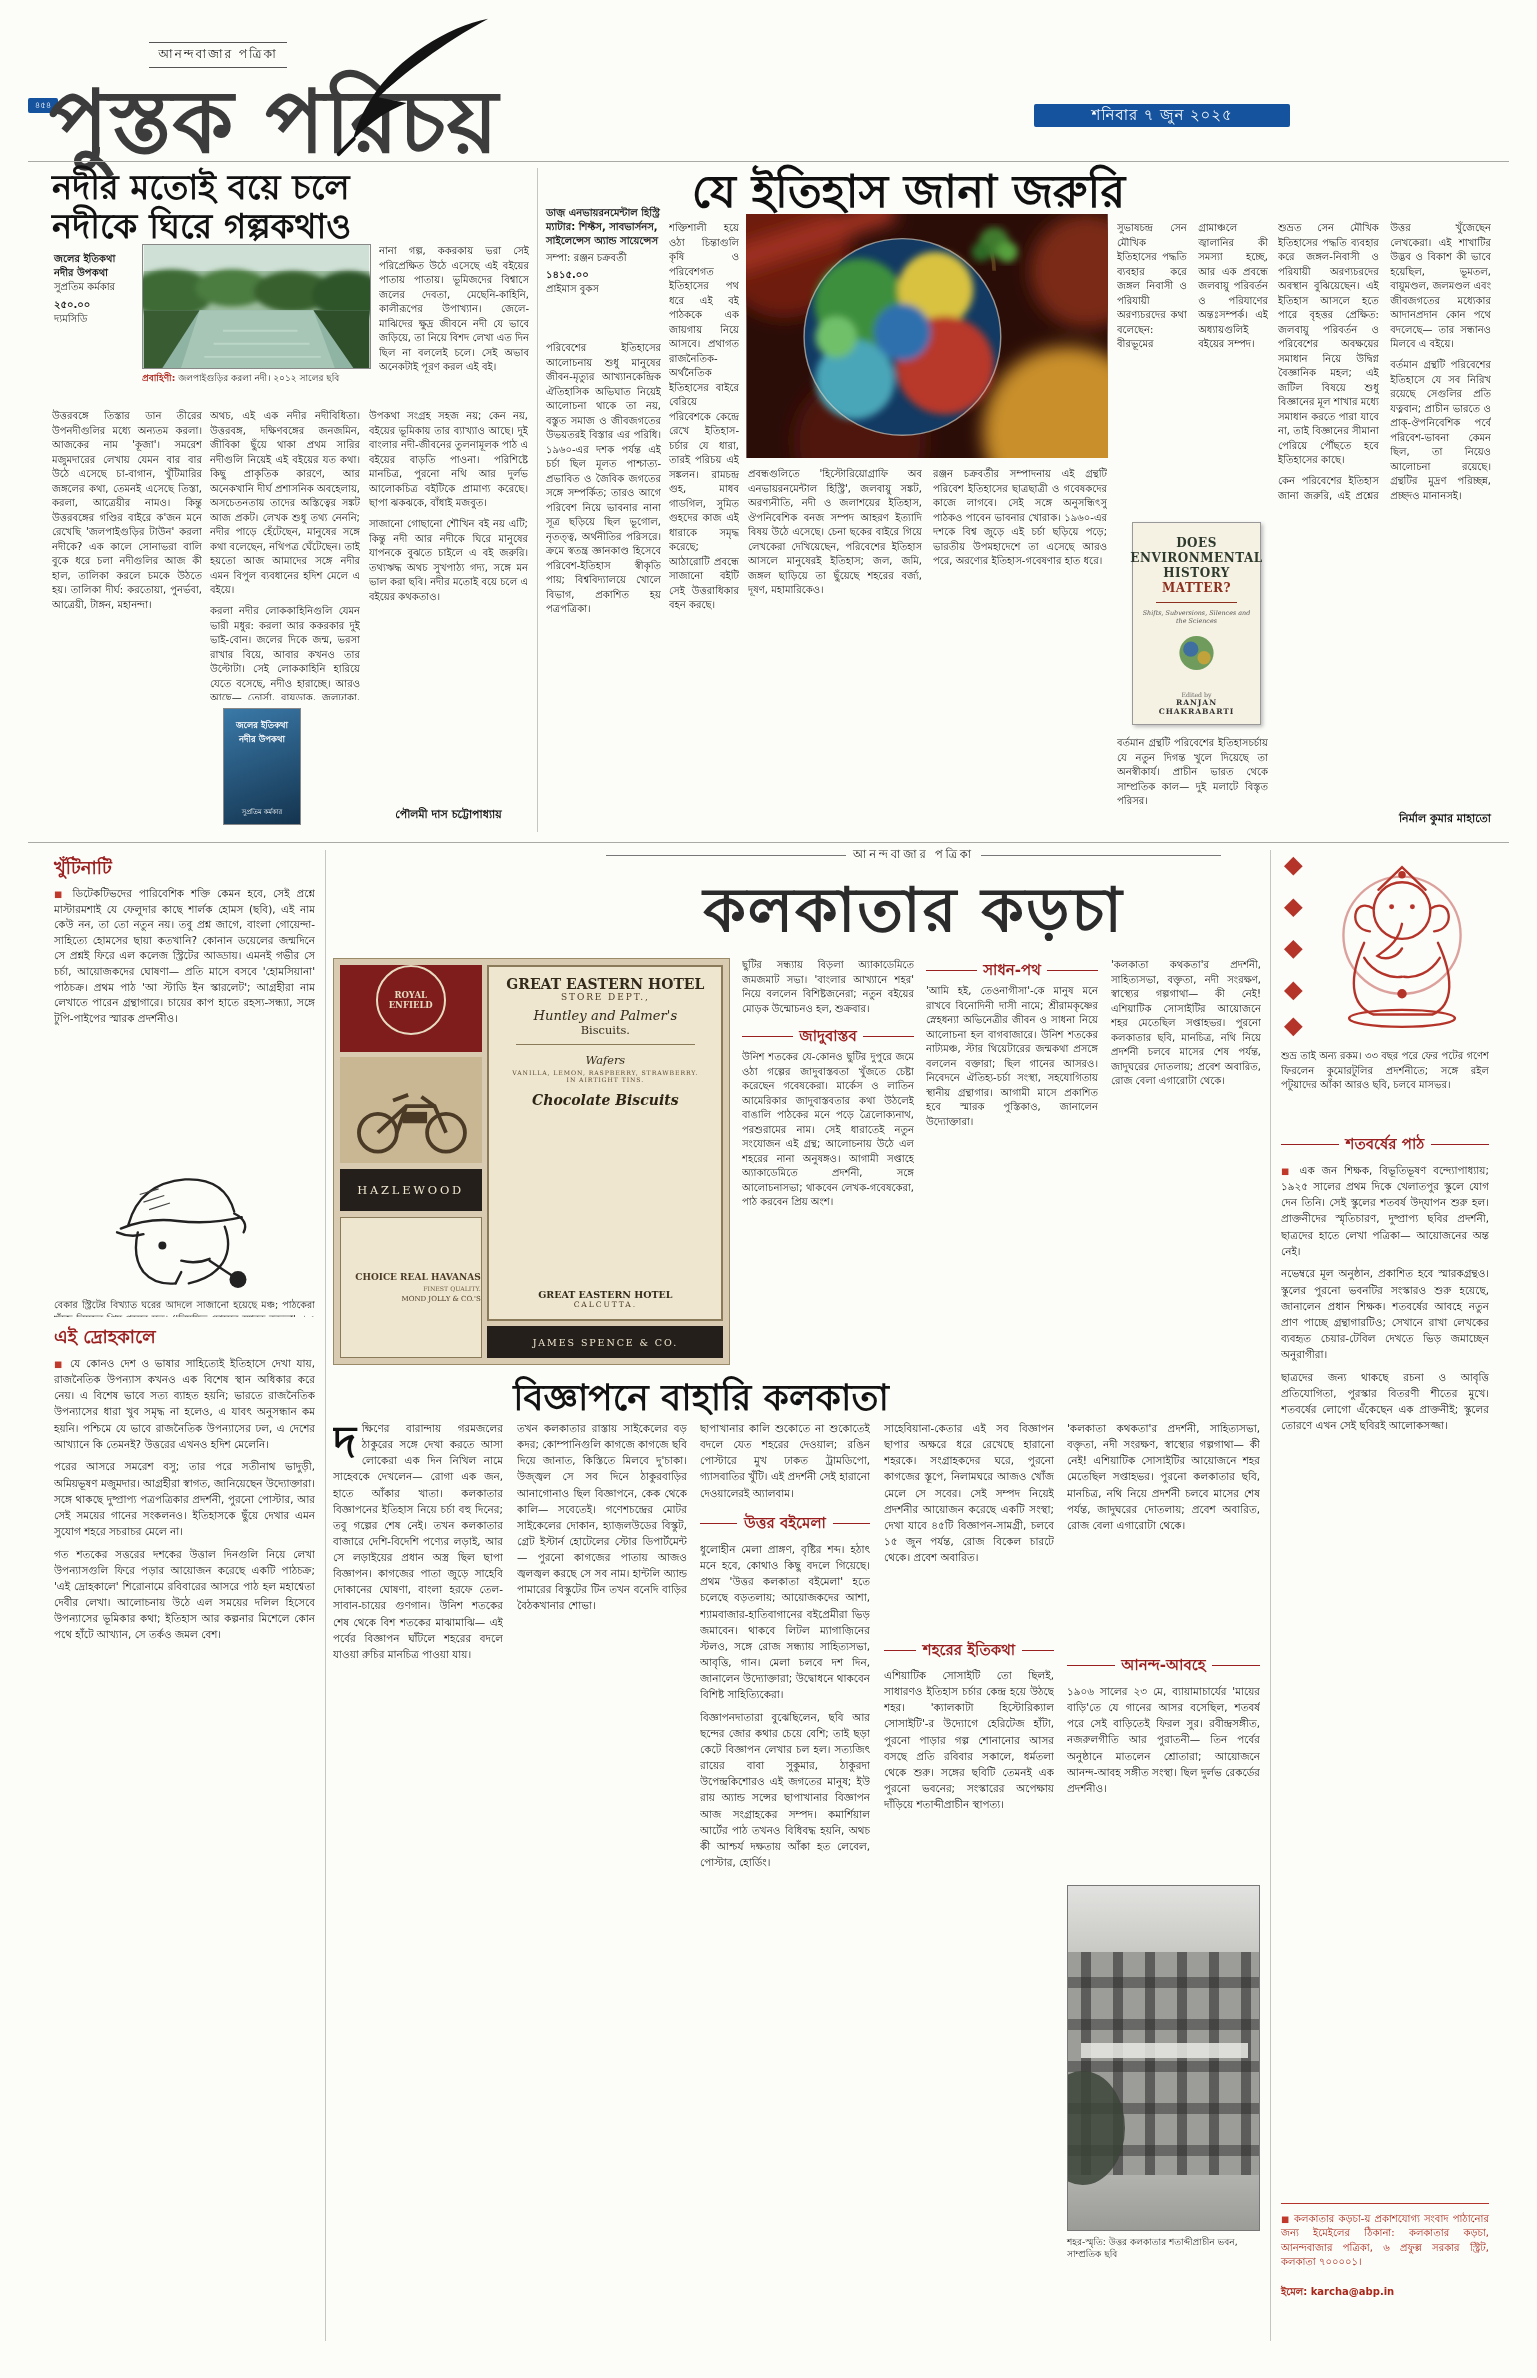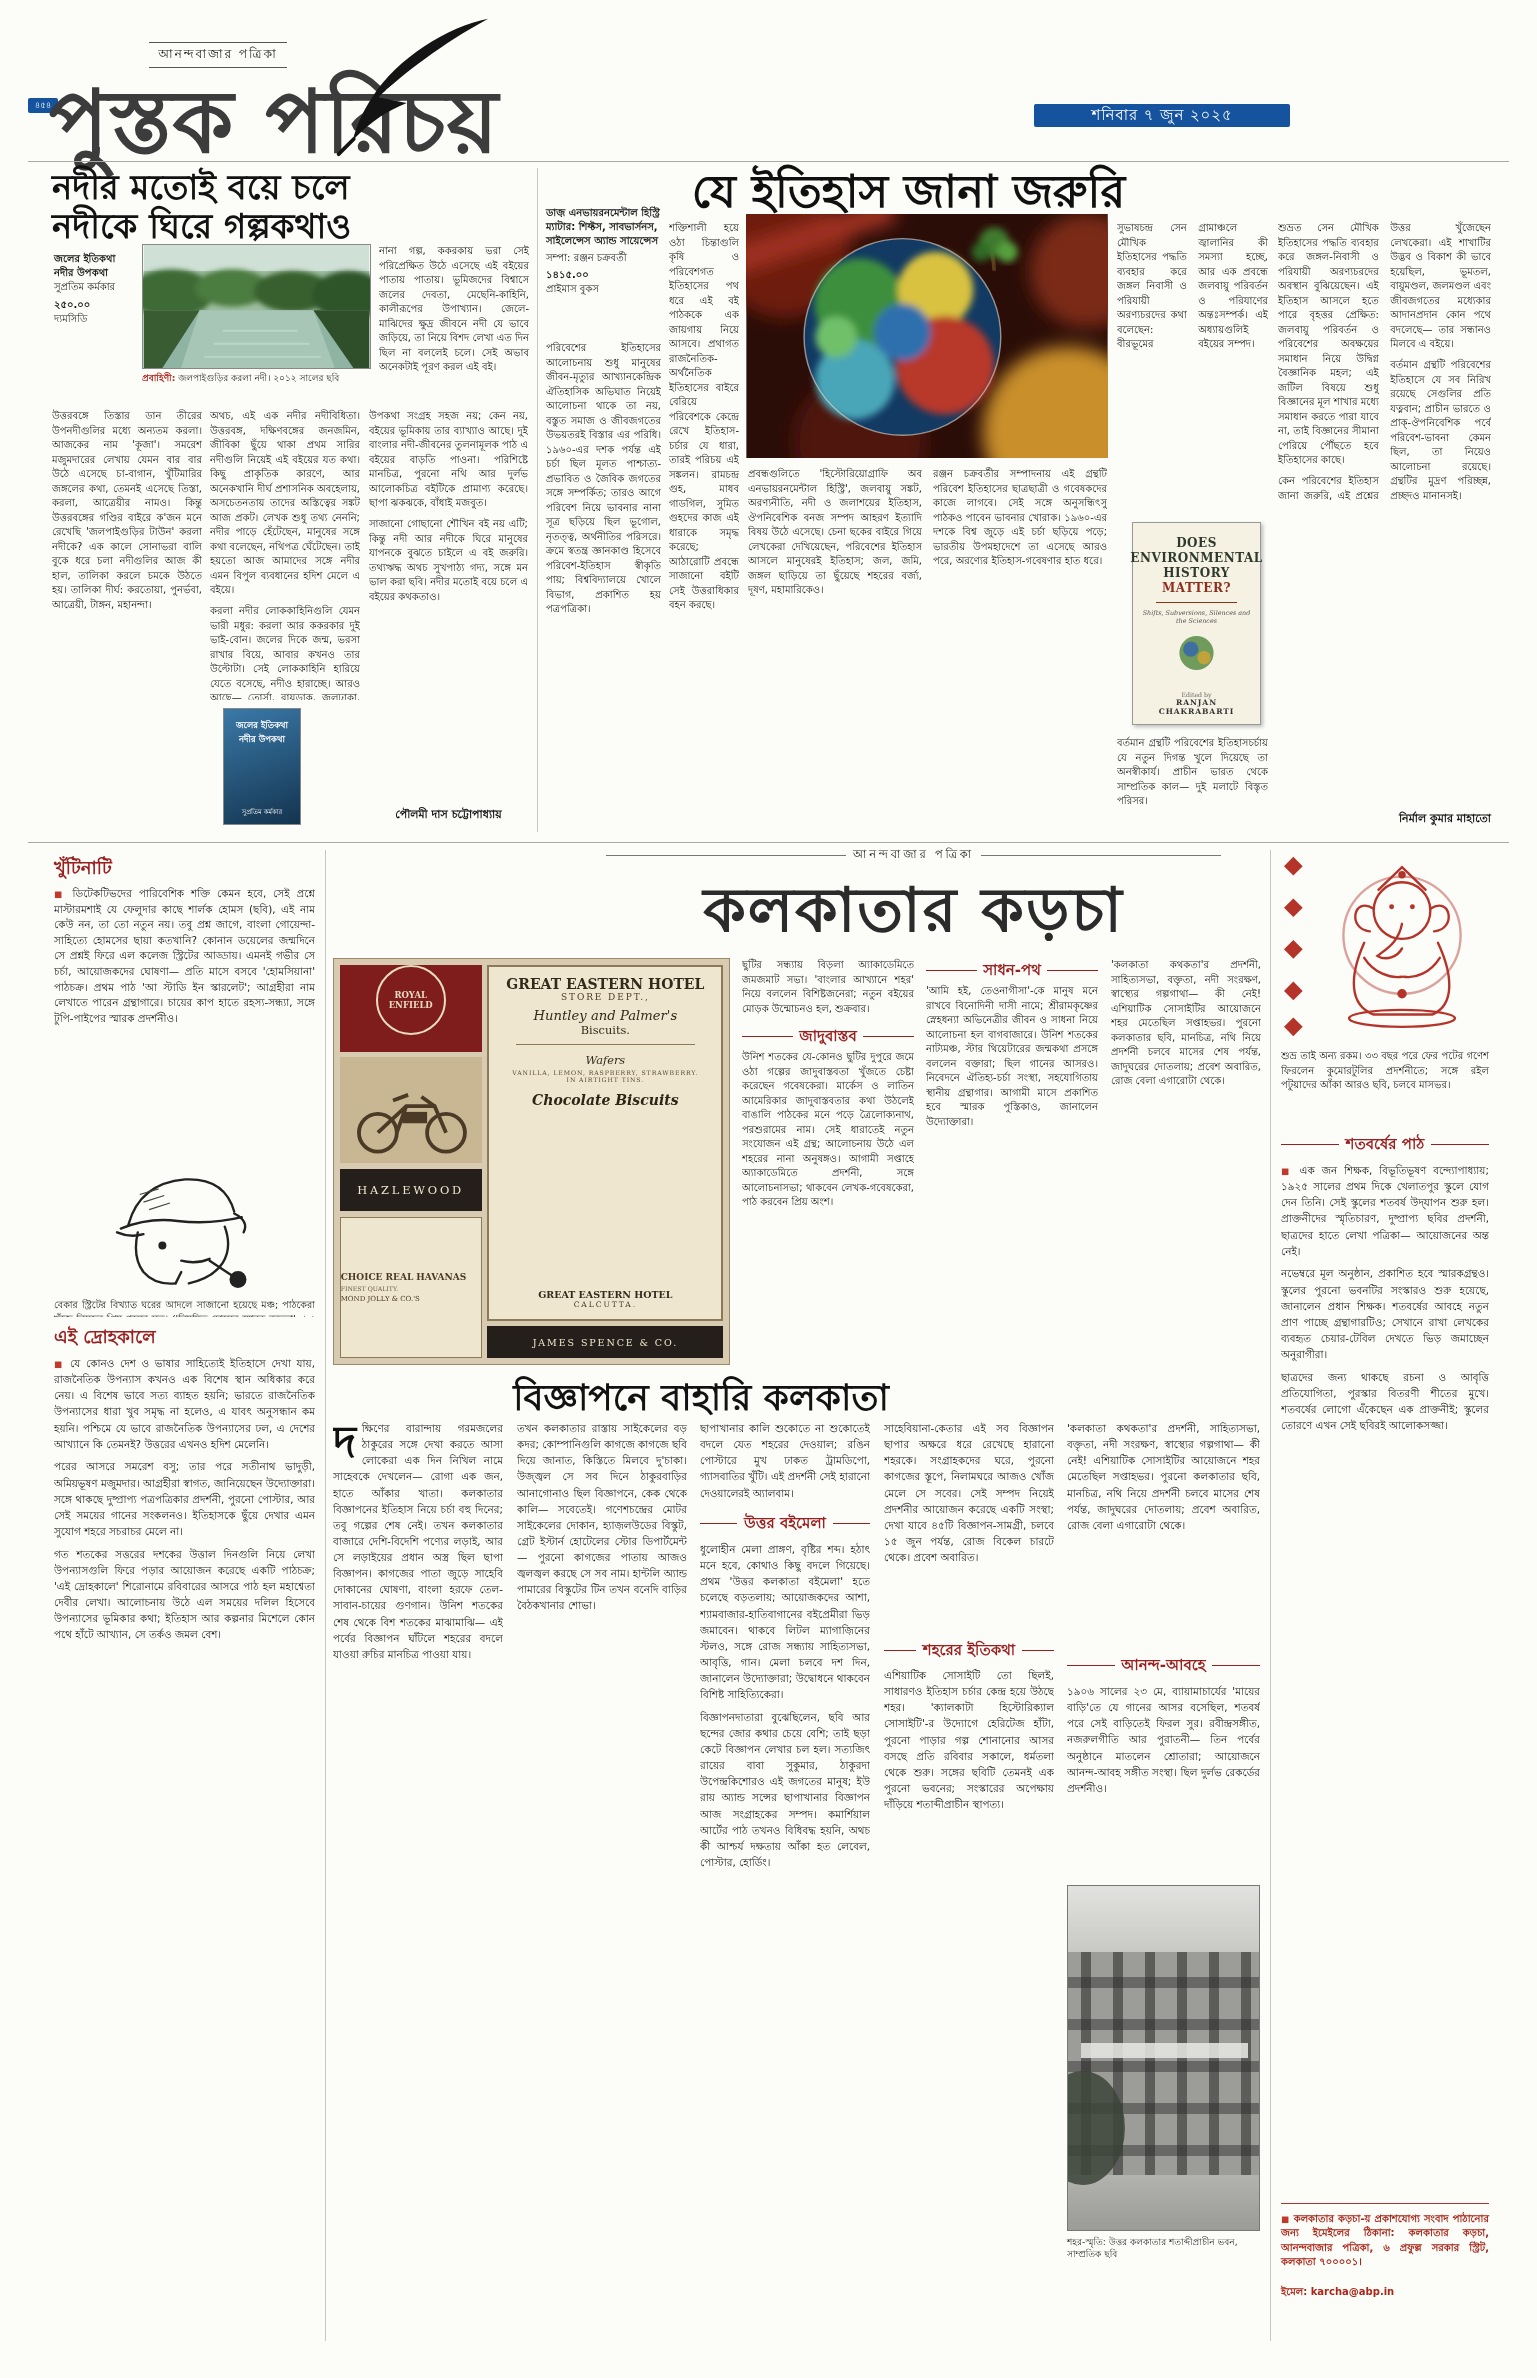--- a/index.html
+++ b/index.html
@@ -24,21 +24,21 @@
   .serif{font-family:"DejaVu Serif","Liberation Serif",serif;}
   .adbox{border:0.9px solid #8a7a5a;background:#efe6cf;}
   .pill{background:#15539e;color:#fff;text-align:center;border-radius:1.9px;}
   .drop{float:left;font-size:44px;line-height:.9;font-weight:bold;padding:1.9px 5.7px 0 0;color:#111;}
   .cover1{background:linear-gradient(160deg,#3a79a8,#14344f);color:#fff;text-align:center;
           display:flex;flex-direction:column;justify-content:space-between;padding:9.5px 3.8px 5.7px;border:0.9px solid #888;}
   .cover2{background:#f5f1e3;border:0.9px solid #999;text-align:center;padding:13.2px 5.7px 7.6px;
           display:flex;flex-direction:column;align-items:center;box-shadow:1.9px 1.9px 3.8px rgba(0,0,0,.25);}
   .cover2 .tt{font-family:"DejaVu Serif","Liberation Serif",serif;font-weight:bold;font-size:12px;
               letter-spacing:0.5px;color:#2e3a2e;line-height:1.25;}
-  .contact{color:#a8281a;font-size:10px;line-height:1.45;text-align:justify;font-weight:bold;}
+  .contact{color:#a8281a;font-size:10px;line-height:1.45;text-align:justify;}
 </style>
 </head>
 <body>
 
 <div id="page">
 
   <div class="abs pill" style="left:28px;top:98px;width:30px;height:15px;font-size:8.5px;line-height:15px;">৪৫৪</div>
 
   <div class="abs" style="left:76px;top:42px;width:284px;text-align:center;">
     <span style="display:inline-block;font-size:12.3px;letter-spacing:1.9px;border-top:0.9px solid #555;border-bottom:0.9px solid #555;padding:1.9px 9.5px;color:#222;">আনন্দবাজার পত্রিকা</span>
@@ -251,21 +251,21 @@
             <circle cx="40" cy="80" r="20"></circle>
               <circle cx="112" cy="80" r="20"></circle>
             <path d="M40,80 L70,52 L100,52 L112,80 M70,52 L60,80 M100,52 L86,42 M56,46 L72,40"></path>
           </g>
           <rect x="66" y="58" width="26" height="12" fill="#4a3a26"></rect>
         </svg>
       </div>
       <div style="background:#241f1a;height:42px;display:flex;align-items:center;justify-content:center;">
         <span class="serif" style="color:#efe6cf;font-size:11.4px;letter-spacing:2.8px;">HAZLEWOOD</span>
       </div>
-      <div class="adbox" style="flex:1;display:flex;flex-direction:column;align-items:flex-start;justify-content:center;gap:2.8px;">
+      <div class="adbox" style="flex:1;display:flex;flex-direction:column;align-items:flex-end;justify-content:center;gap:2.8px;">
         <span class="serif" style="font-size:9px;font-weight:bold;color:#4a3a26;">CHOICE REAL HAVANAS</span>
         <span class="serif" style="font-size:6.2px;color:#6a5a40;">FINEST QUALITY.</span>
         <span class="serif" style="font-size:7px;color:#4a3a26;">MOND JOLLY &amp; CO.'S</span>
       </div>
     </div>
     <div style="flex:1;display:flex;flex-direction:column;gap:5.7px;">
       <div class="adbox" style="flex:1;border-width:2.8px;border-style:double;padding:9.5px 7.6px;text-align:center;display:flex;flex-direction:column;">
         <div class="serif" style="font-size:14px;font-weight:bold;color:#332a1c;">GREAT EASTERN HOTEL</div>
         <div class="serif" style="font-size:9px;letter-spacing:1.9px;color:#4a3a26;">STORE DEPT.,</div>
         <div class="serif" style="font-size:13.2px;font-style:italic;margin-top:5.7px;color:#332a1c;">Huntley and Palmer's</div>

